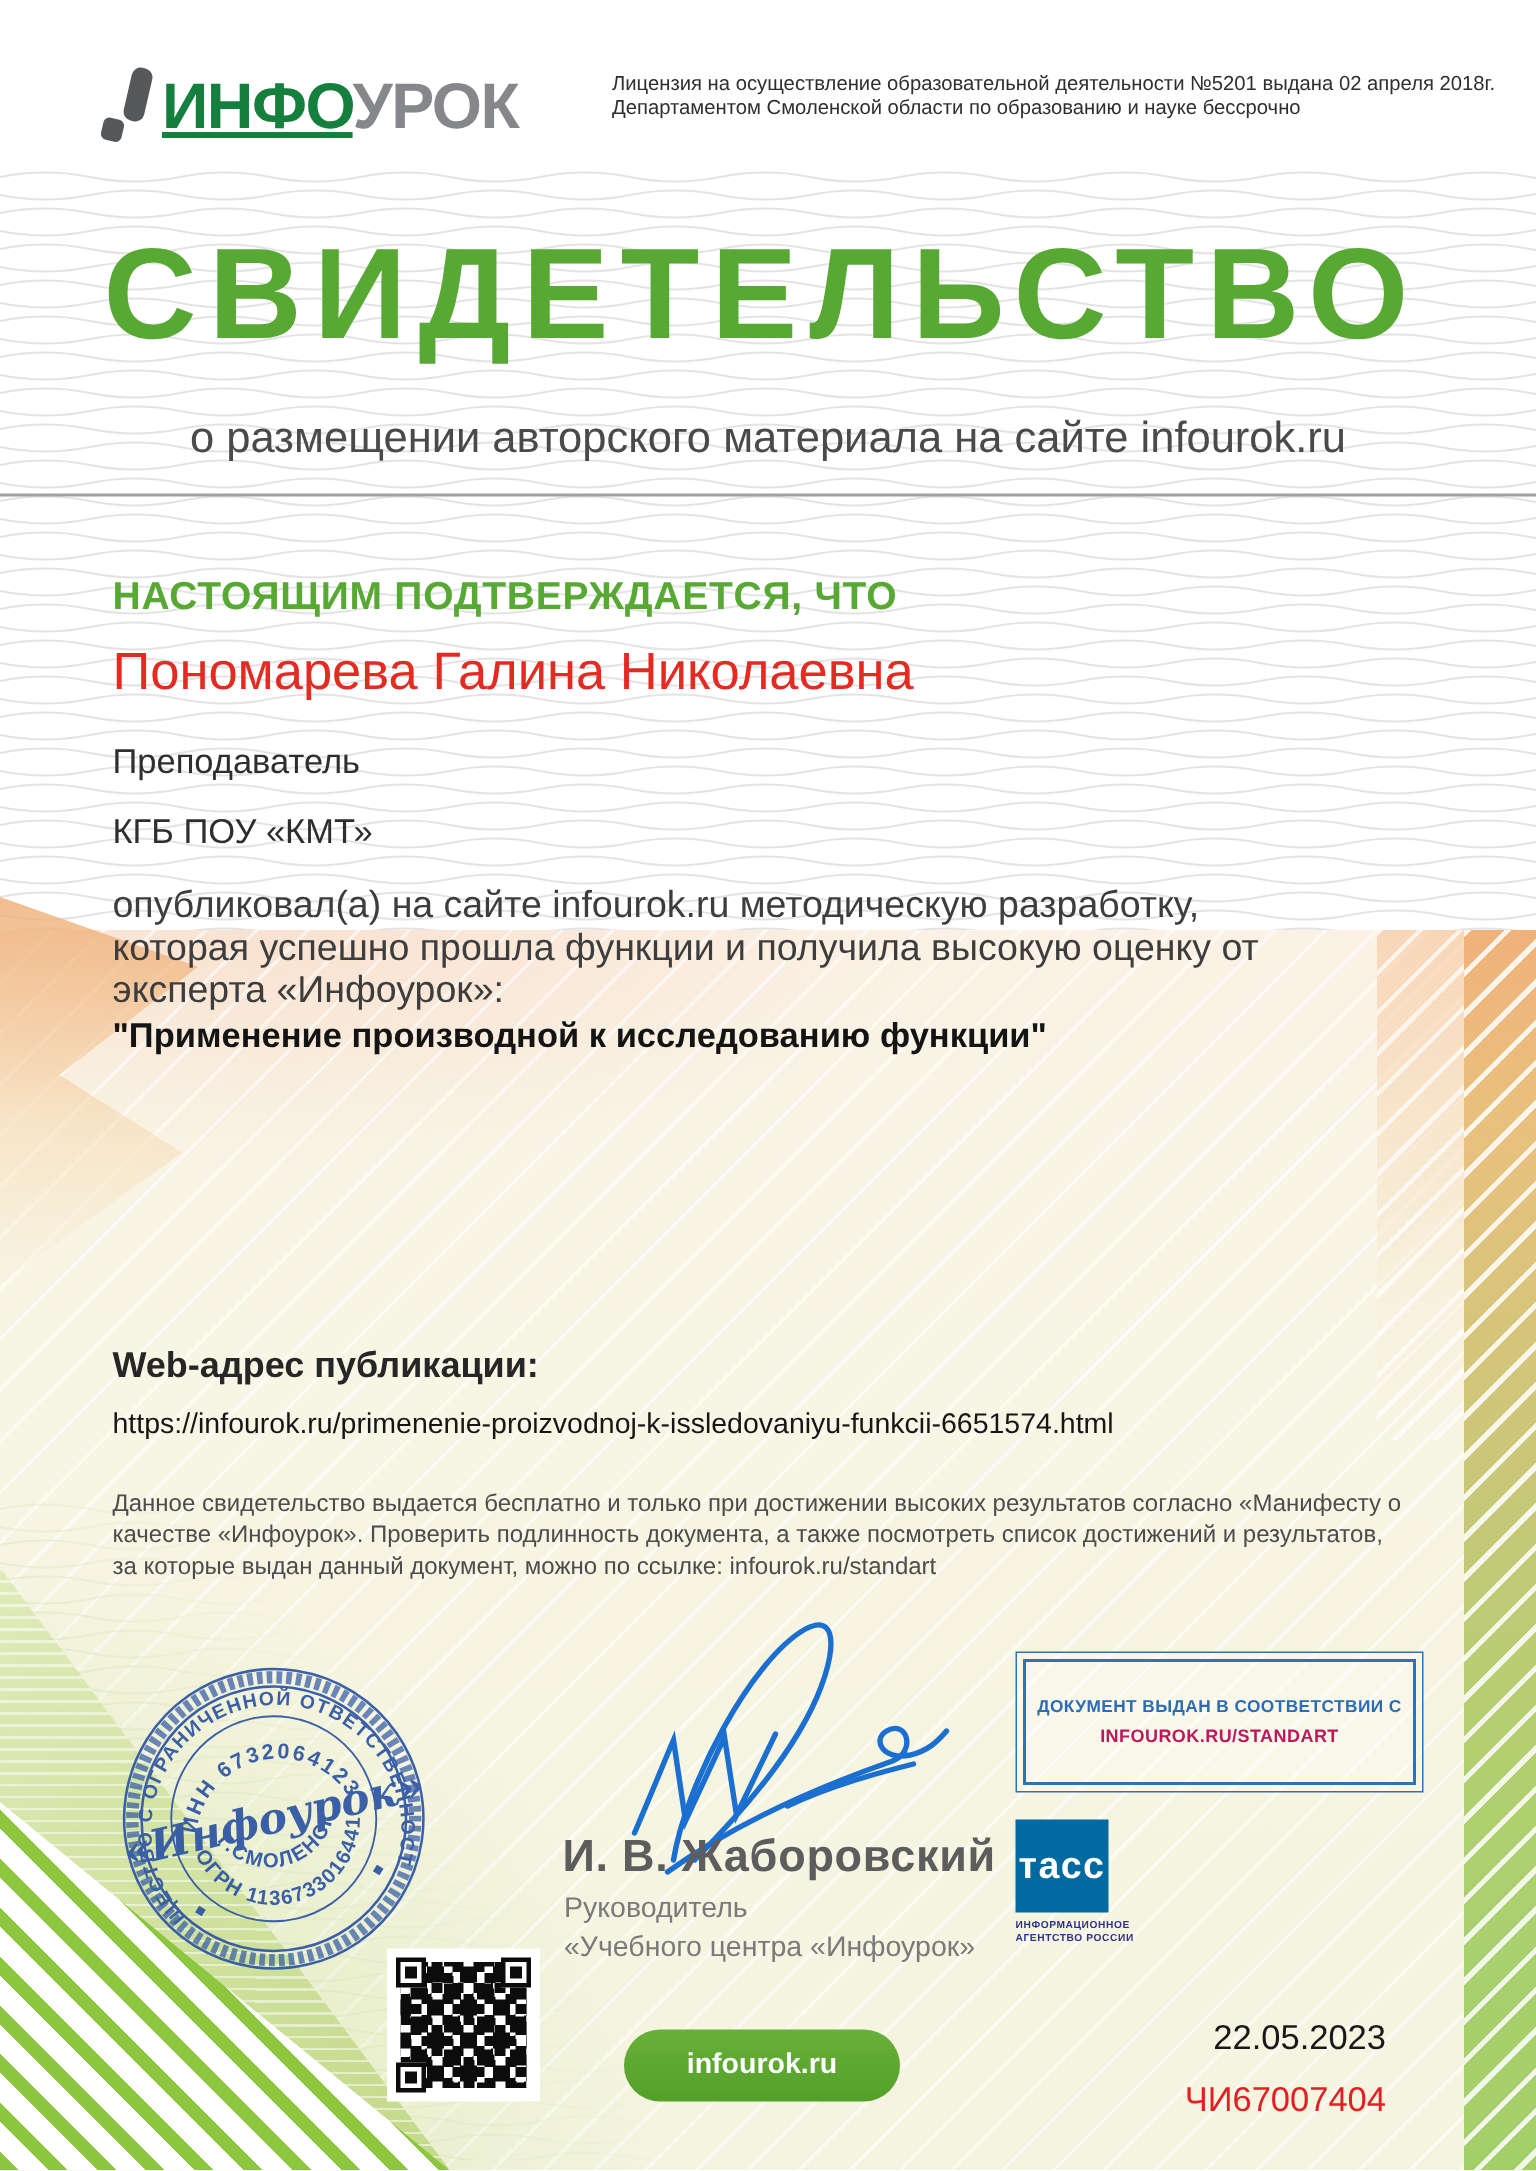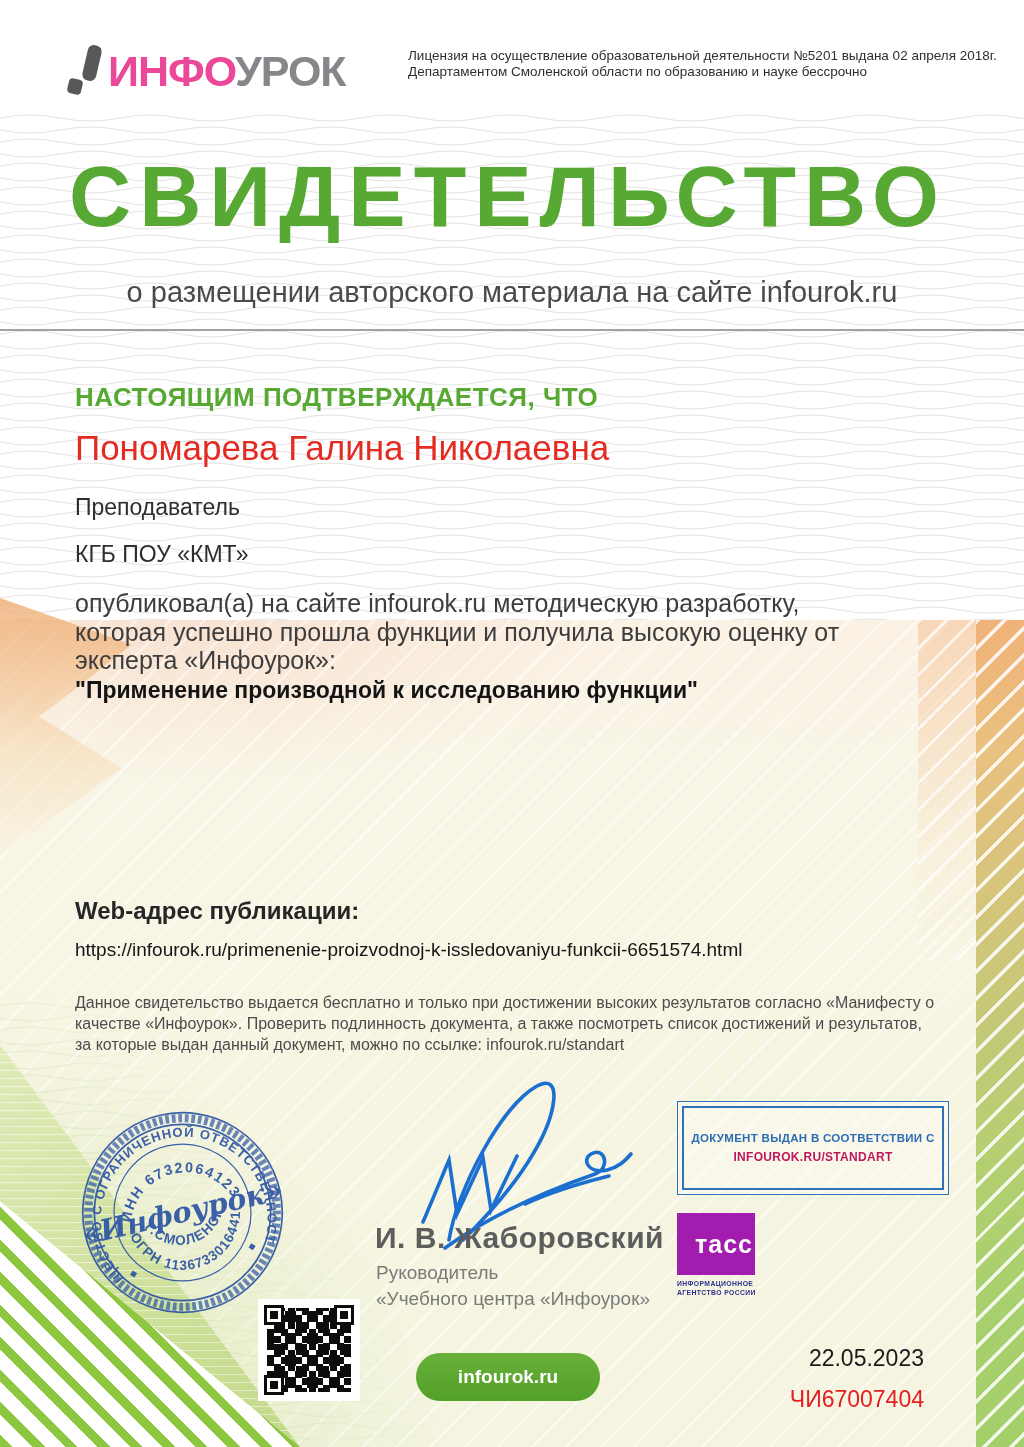--- a/index.html
+++ b/index.html
@@ -38,21 +38,21 @@
   .left-chevron{position:absolute;left:0;top:598px;width:132px;height:258px;
     background:linear-gradient(to bottom, rgba(238,172,114,.8), rgba(246,214,170,.5) 58%, rgba(248,233,210,.15));
     clip-path:polygon(0 0,100% 18%,30% 46%,92% 66%,0 100%);}
 
   
   .logo{position:absolute;left:66px;top:44px;display:flex;align-items:center;}
   .logo-mark{position:relative;width:36px;height:54px;margin-right:6px;}
   .logo-mark .bar{position:absolute;right:3px;top:1px;width:14px;height:36px;background:#57585a;border-radius:6px;transform:rotate(13deg);}
   .logo-mark .dot{position:absolute;left:2px;bottom:4px;width:14px;height:15px;background:#57585a;border-radius:4px;transform:rotate(13deg);}
   .logo-text{font-size:43px;font-weight:bold;letter-spacing:-1px;line-height:54px;}
-  .logo-info{color:#ec4899;} .logo-urok{color:#85878a;}
+  .logo-info{color:#15803d;text-decoration:underline;} .logo-urok{color:#85878a;}
   .license{position:absolute;left:408px;top:48px;font-size:13.5px;line-height:15.5px;color:#2f2f2f;}
 
   
   .title{position:absolute;left:0;top:153px;width:1016px;text-align:center;color:#57a933;
     font-size:86px;font-weight:bold;letter-spacing:8px;line-height:1;}
   .subtitle{position:absolute;left:0;top:276px;width:1024px;text-align:center;color:#4a4a4a;font-size:29px;}
   .divider{position:absolute;left:0;top:329px;width:1024px;height:2px;background:#a2a2a2;}
 
   
   .confirm{position:absolute;left:75px;top:382px;color:#57a933;font-size:26px;font-weight:bold;letter-spacing:.5px;}
@@ -86,22 +86,22 @@
 
   
   .mbox{position:absolute;left:677px;top:1101px;width:270px;height:92px;border:1.5px solid #2f72b8;background:rgba(255,255,255,.25);}
   .mbox-inner{position:absolute;left:4px;top:4px;right:4px;bottom:4px;border:2px solid #2f72b8;
     display:flex;flex-direction:column;justify-content:center;align-items:center;gap:6px;
     color:#2b6cb5;font-size:11.5px;font-weight:bold;letter-spacing:.3px;text-align:center;}
   .mbox-l3{color:#be185d;font-size:12px;}
 
   
   .tass{position:absolute;left:677px;top:1213px;width:85px;}
-  .tass-sq{width:62px;height:62px;background:#a21caf;display:flex;align-items:center;justify-content:center;
-    color:#ffffff;font-size:25px;font-weight:bold;letter-spacing:1px;padding-left:16px;}
+  .tass-sq{width:62px;height:62px;background:#0369a1;display:flex;align-items:center;justify-content:center;
+    color:#ffffff;font-size:25px;font-weight:bold;letter-spacing:1px;}
   .tass-tag{margin-top:4px;color:#2e3192;font-size:6.8px;font-weight:bold;letter-spacing:.4px;line-height:9px;}
   .issn{position:absolute;left:768px;top:1213px;width:190px;color:#545454;font-size:11.5px;line-height:12.4px;}
 
   
   .pill{position:absolute;left:416px;top:1353px;width:184px;height:48px;border-radius:27px;
     background:linear-gradient(#68b03a,#53a029);display:flex;align-items:center;justify-content:center;
     color:#ffffff;font-size:19px;font-weight:bold;}
   .issue{position:absolute;right:100px;top:1345px;text-align:right;}
   .issue-date{color:#191919;font-size:23px;}
   .doc-number{margin-top:14px;color:#e41e22;font-size:23px;}

